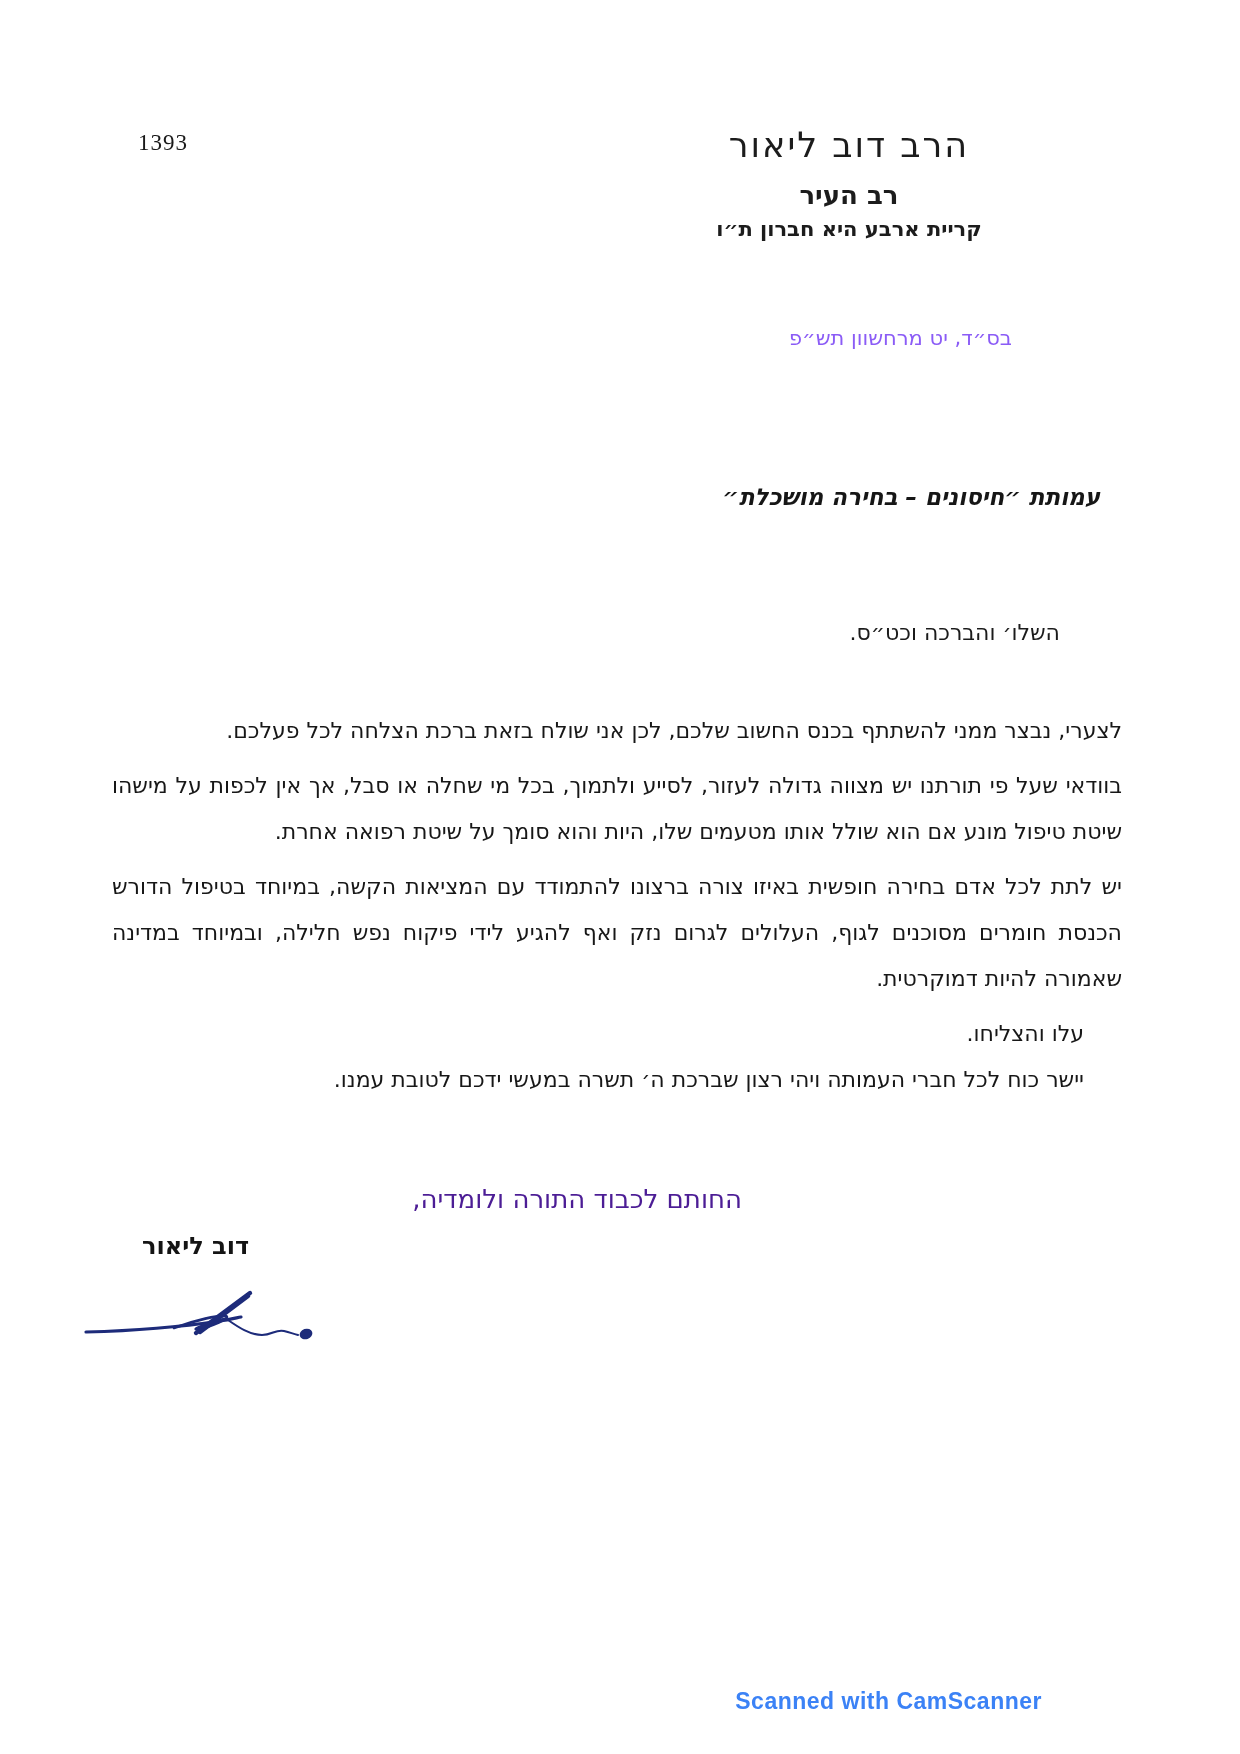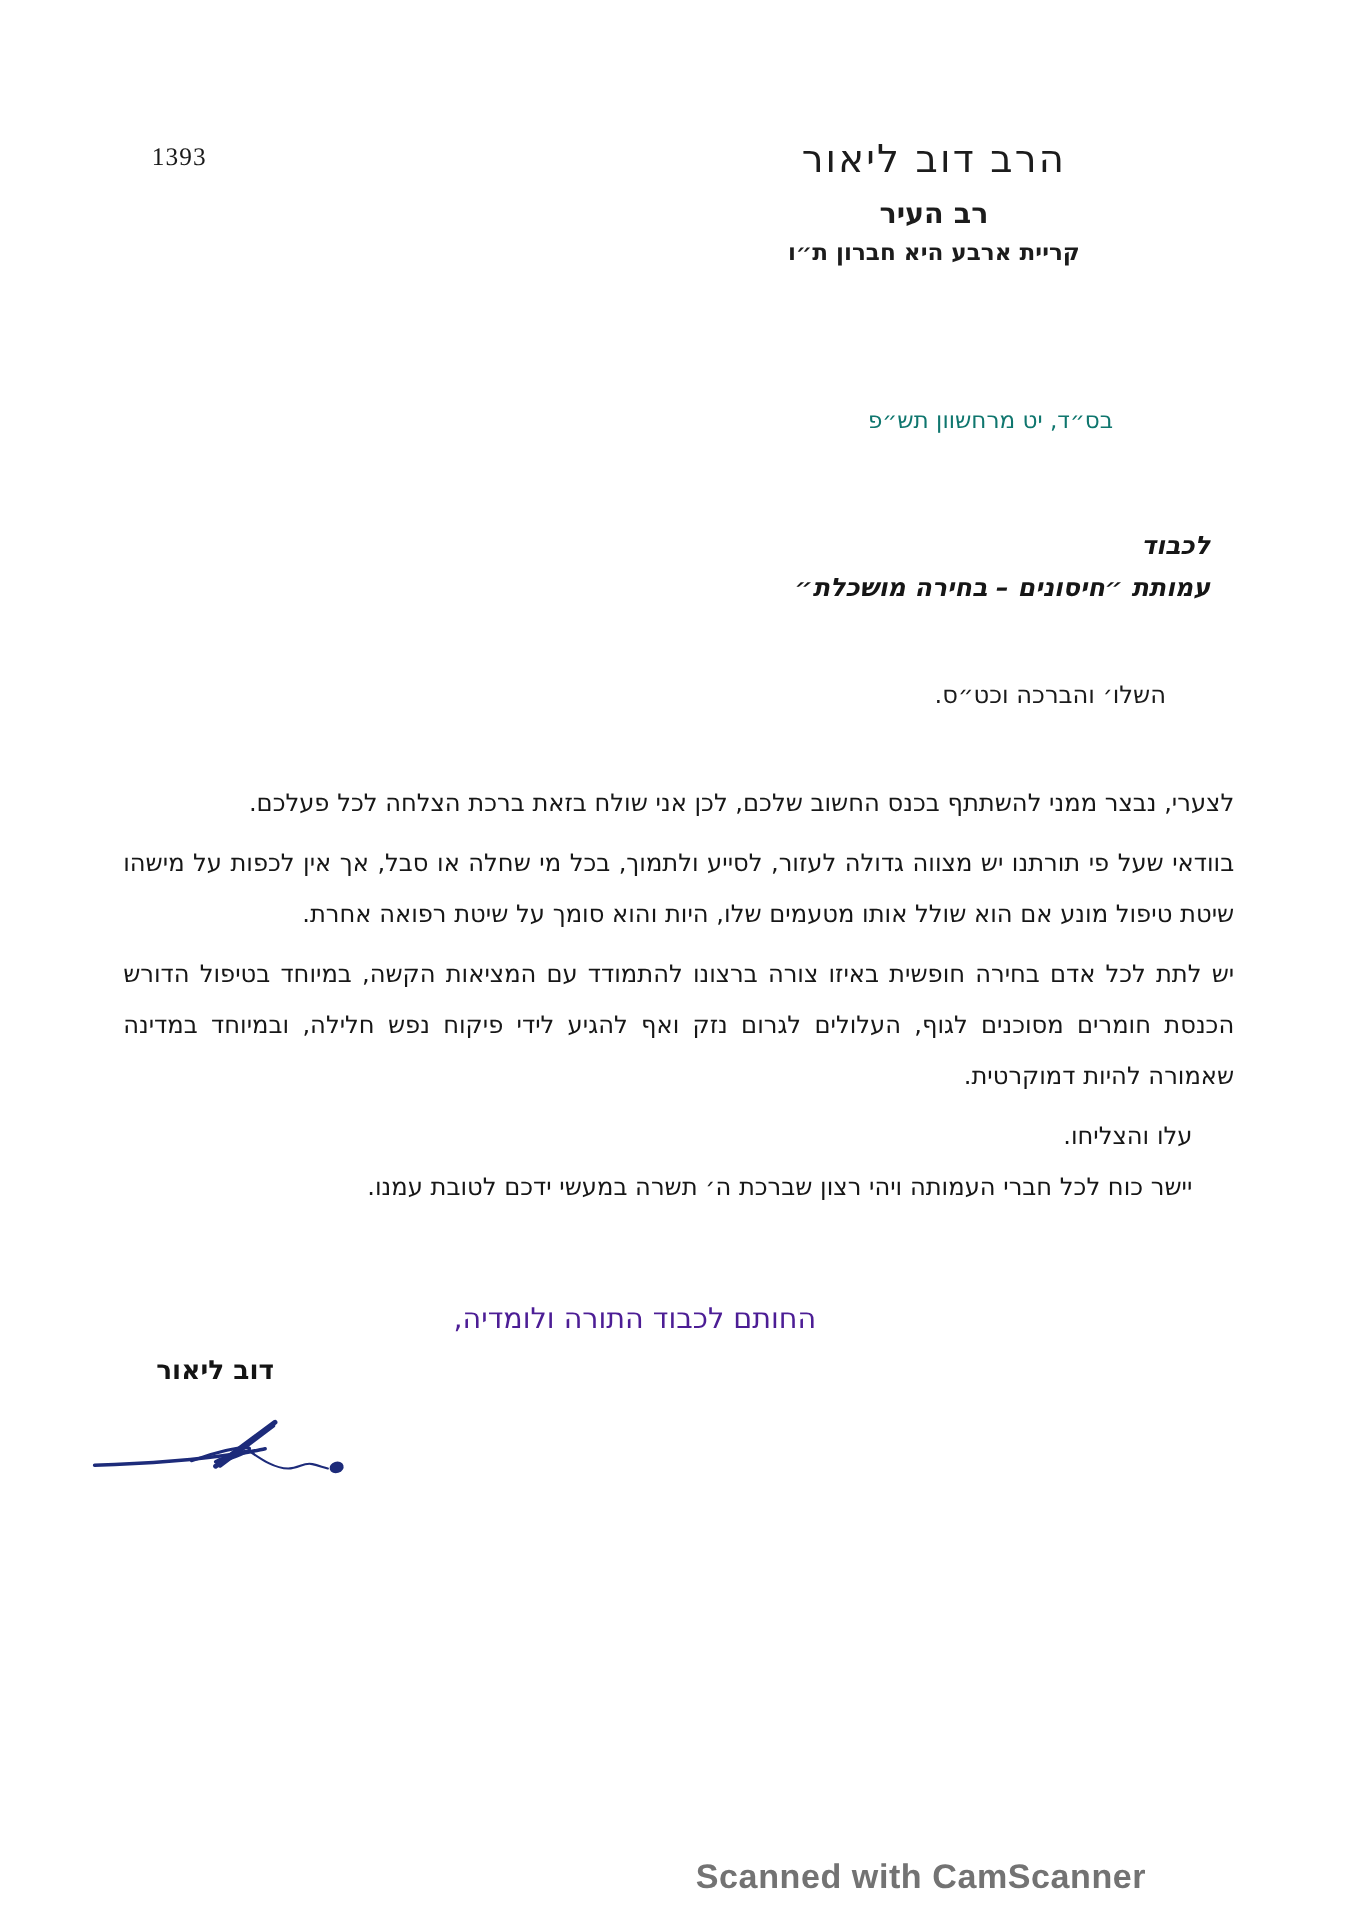--- a/index.html
+++ b/index.html
@@ -20,21 +20,21 @@
   }
   .letterhead {
     position:absolute; top:124px; right:226px; width:330px;
     direction:rtl; text-align:center;
   }
   .letterhead-name { font-size:35px; font-weight:normal; letter-spacing:2px; line-height:1.2; }
   .letterhead-title { font-size:26px; font-weight:bold; margin-top:14px; }
   .letterhead-city { font-size:21px; font-weight:bold; margin-top:7px; }
   .date-line {
     position:absolute; top:326px; right:228px;
-    direction:rtl; font-size:21px; color:#0f766e;margin-top:44px;
+    direction:rtl; font-size:21px; color:#8b5cf6;
   }
   .recipient {
     position:absolute; top:478px; right:140px;
     direction:rtl; text-align:right;
     font-weight:bold; font-style:italic;
     font-size:23px; line-height:38px; color:#161616;
   }
   .greeting {
     position:absolute; top:620px; right:180px;
     direction:rtl; font-size:22px; color:#1b1b1b;
@@ -51,41 +51,40 @@
     direction:rtl; font-size:26px; color:#4c1d95;
   }
   .signer-name {
     position:absolute; top:1232px; left:142px;
     direction:rtl; font-size:24px; font-weight:bold; color:#141414;
   }
   .signature { position:absolute; top:1272px; left:78px; width:258px; height:82px; }
   .camscanner {
     position:absolute; top:1688px; right:198px;
     font-family:"Liberation Sans", sans-serif;
-    font-size:31px; font-weight:bold; color:#737373;
+    font-size:23px; font-weight:bold; color:#3b82f6;
     letter-spacing:0.5px;
   }
 </style>
 </head>
 <body>
 
 <div class="page">
 
   <div class="page-number">1393</div>
 
   <div class="letterhead">
     <div class="letterhead-name">הרב דוב ליאור</div>
     <div class="letterhead-title">רב העיר</div>
     <div class="letterhead-city">קריית ארבע היא חברון ת״ו</div>
   </div>
 
   <div class="date-line">בס״ד, יט מרחשוון תש״פ</div>
 
   <div class="recipient">
-    <div>לכבוד</div>
     <div>עמותת ״חיסונים – בחירה מושכלת״</div>
   </div>
 
   <div class="greeting">השלו׳ והברכה וכט״ס.</div>
 
   <div class="letter-body">
     <p>לצערי, נבצר ממני להשתתף בכנס החשוב שלכם, לכן אני שולח בזאת ברכת הצלחה לכל פעלכם.</p>
     <p>בוודאי שעל פי תורתנו יש מצווה גדולה לעזור, לסייע ולתמוך, בכל מי שחלה או סבל, אך אין לכפות על מישהו שיטת טיפול מונע אם הוא שולל אותו מטעמים שלו, היות והוא סומך על שיטת רפואה אחרת.</p>
     <p>יש לתת לכל אדם בחירה חופשית באיזו צורה ברצונו להתמודד עם המציאות הקשה, במיוחד בטיפול הדורש הכנסת חומרים מסוכנים לגוף, העלולים לגרום נזק ואף להגיע לידי פיקוח נפש חלילה, ובמיוחד במדינה שאמורה להיות דמוקרטית.</p>
     <p class="indented">עלו והצליחו.</p>

